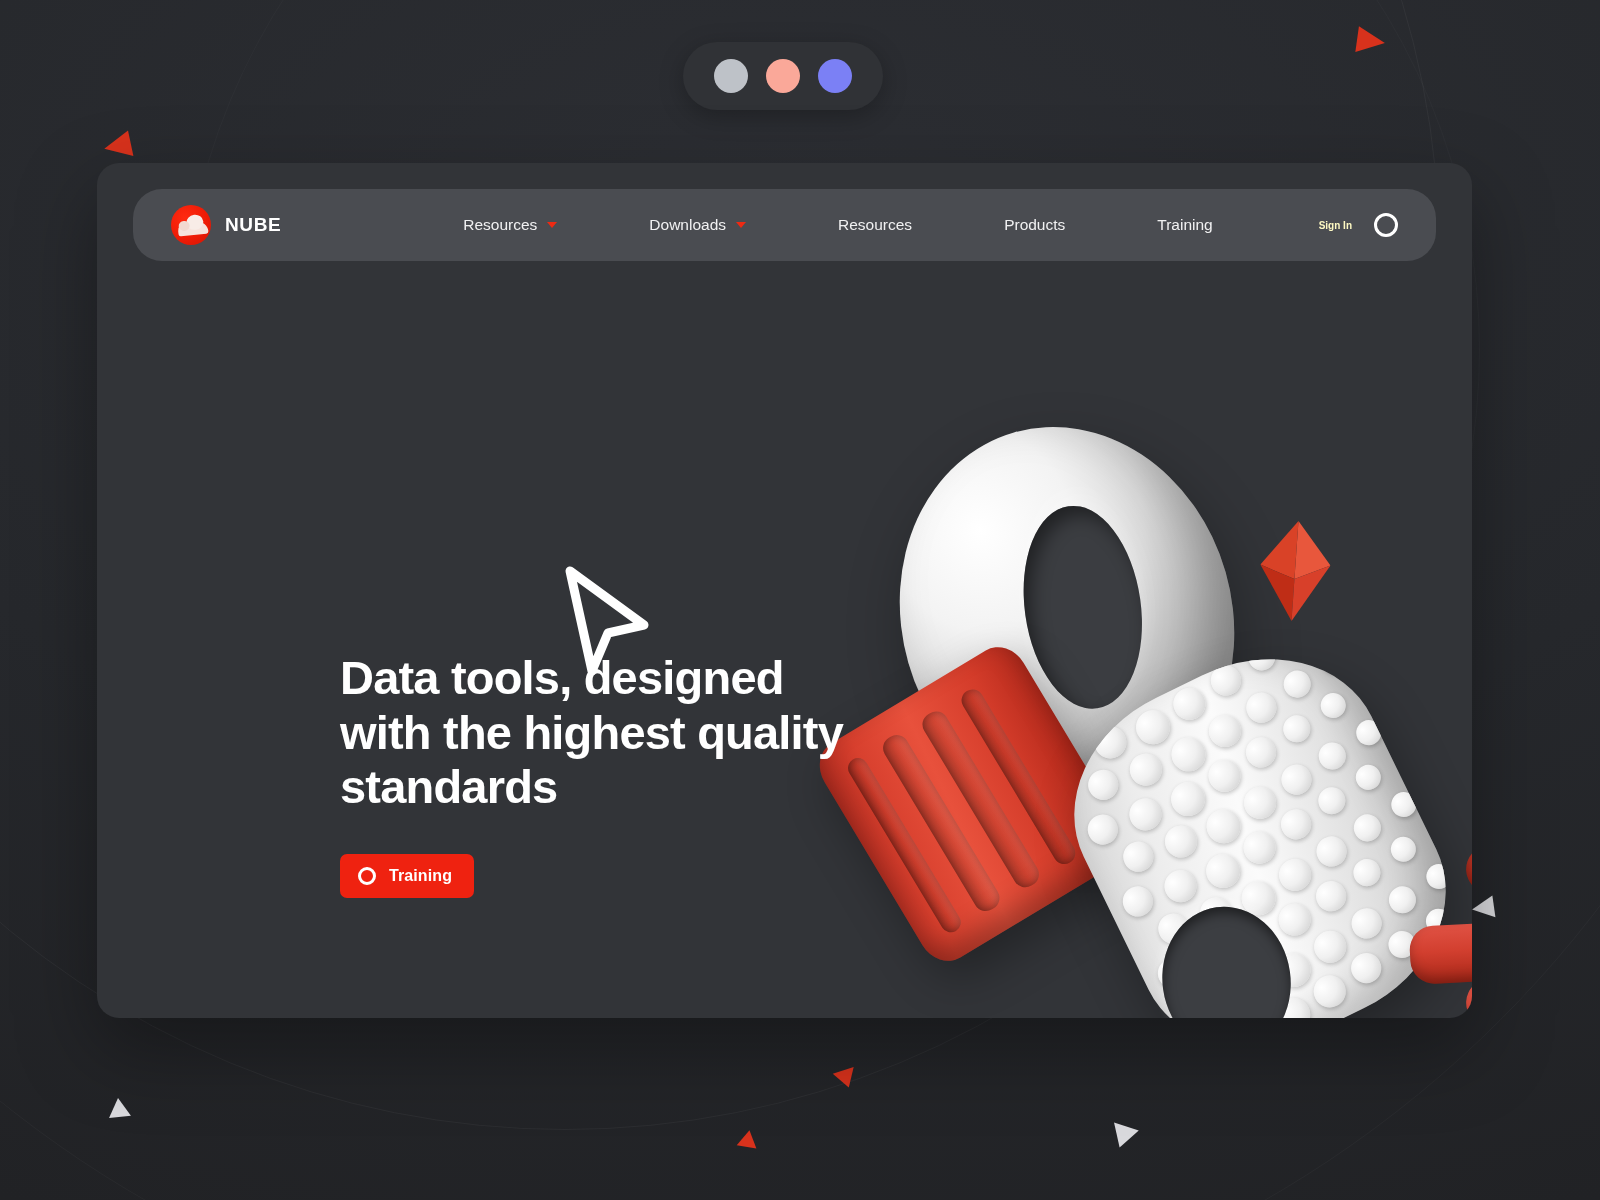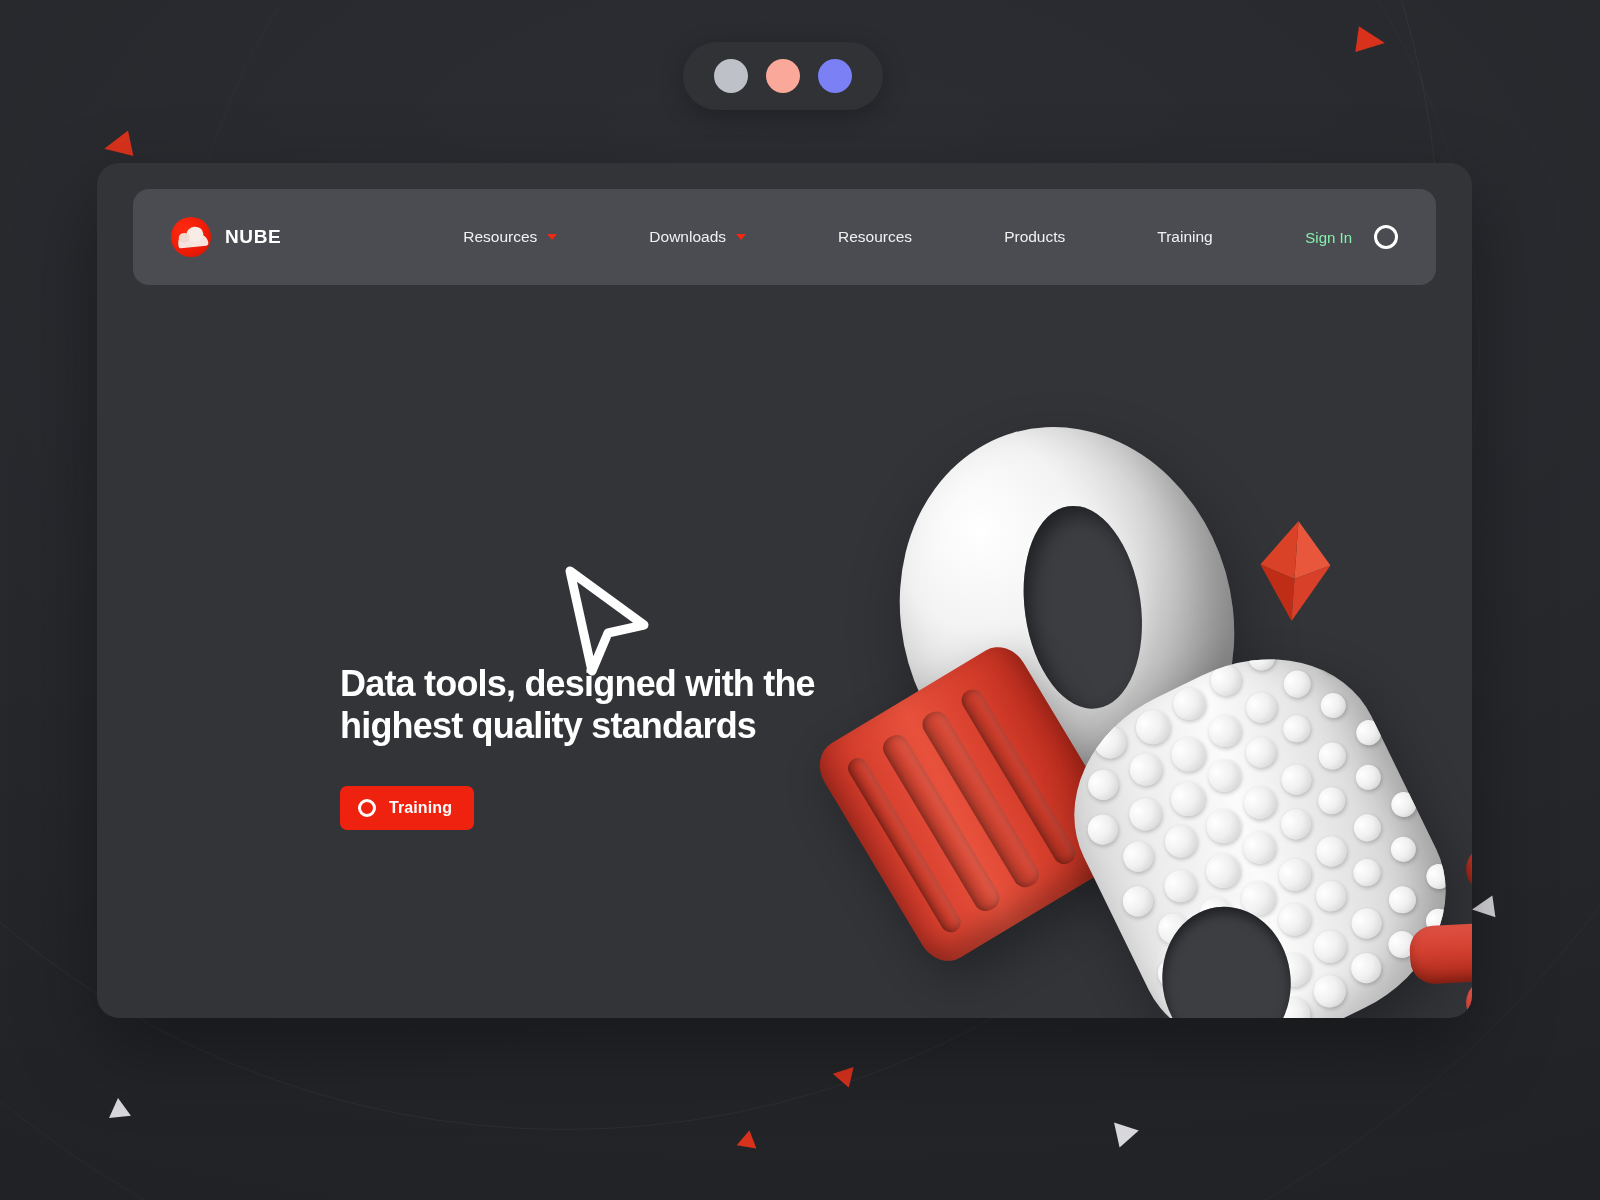--- a/index.html
+++ b/index.html
@@ -52,23 +52,23 @@
     background: #323438;
     border-radius: 22px;
     overflow: hidden;
     box-shadow: 0 30px 80px rgba(0,0,0,0.35);
   }
 
   
   .nav {
     position: absolute;
     left: 36px; top: 26px;
-    width: 1303px; height: 96px;
+    width: 1303px; height: 72px;
     background: #4a4c51;
-    border-radius: 16px;
+    border-radius: 29px;
     display: flex; align-items: center;
   }
   .brand { display: flex; align-items: center; gap: 14px; margin-left: 38px; }
   .logo {
     width: 40px; height: 40px; border-radius: 50%;
     background: radial-gradient(circle at 35% 32%, #ff2a10 0%, #ef1b06 55%, #cf1503 100%);
     position: relative; overflow: hidden;
     flex: none;
   }
   .logo .cloud {
@@ -107,35 +107,35 @@
     width: 0; height: 0;
     border-left: 5px solid transparent;
     border-right: 5px solid transparent;
     border-top: 6px solid #ee2a13;
     display: inline-block;
   }
   .navright {
     margin-left: auto; margin-right: 38px;
     display: flex; align-items: center; gap: 22px;
   }
-  .signin { color: #86efac; font-size: 15px; font-weight: 400; }
+  .signin { color: #fef9c3; font-size: 10px; font-weight: 700; }
   .ring {
     width: 24px; height: 24px; border-radius: 50%;
     border: 3px solid #ffffff; background: transparent;
   }
 
   
   .hero { position: absolute; left: 243px; top: 480px; width: 620px; }
   .eyebrow {
     color: #ffffff; font-size: 14.5px; font-weight: 700; letter-spacing: 0.1px;
   }
   .headline {
-    margin-top: 20px;
+    margin-top: 8px;
     color: #ffffff;
-    font-size: 36px;
+    font-size: 47px;
     font-weight: 700;
     line-height: 1.16;
     letter-spacing: -0.8px;
     max-width: 540px;
   }
   .cta {
     margin-top: 39px;
     display: inline-flex; align-items: center; gap: 13px;
     background: #ef2210;
     border: none; border-radius: 7px;

